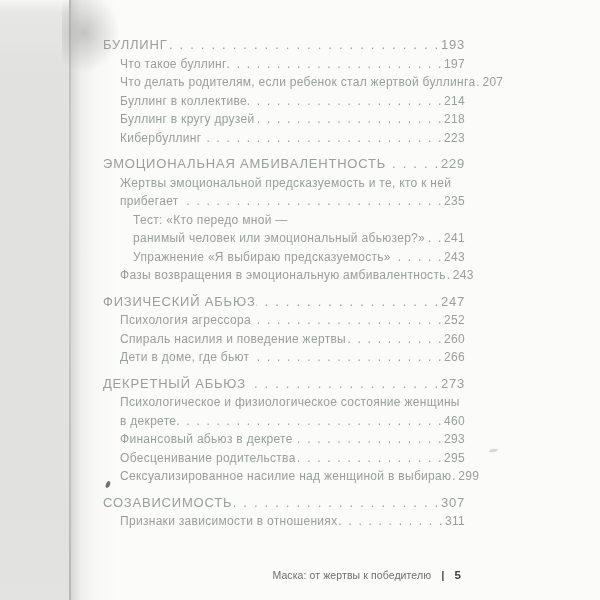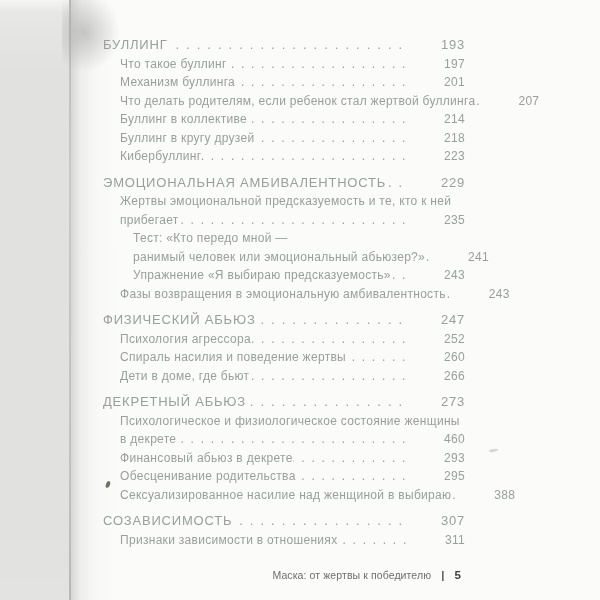--- a/index.html
+++ b/index.html
@@ -37,21 +37,21 @@
   .row.lvl1{padding-left:17px;text-align:center;}
   .row.lvl2{padding-left:30px;}
   .lbl{flex:0 0 auto;}
   .leader{
     flex:1 1 auto;min-width:6px;overflow:hidden;white-space:nowrap;direction:rtl;
   }
   .leader::before{
     content:". . . . . . . . . . . . . . . . . . . . . . . . . . . . . . . . . . . . . . . . . . . . . . . . . . . . . . . . . . . . . . . . . . . . . . . . . . . .";
     letter-spacing:1.7px;
   }
-  .pg{flex:0 0 auto;padding-left:1px;margin-left:36px;}
+  .pg{flex:0 0 auto;padding-left:1px;}
   
   .footer{
     position:absolute;top:569px;right:139px;
     display:flex;align-items:baseline;
     color:#6e6e6e;font-size:10.5px;letter-spacing:.1px;
   }
   .footer .sep{margin:0 10px;color:#565656;font-size:11.5px;font-weight:700;}
   .footer .num{font-weight:700;color:#3e3e3e;font-size:11.5px;}
   
   .speck{
@@ -78,25 +78,20 @@
     <span class="leader"></span>
     <span class="pg">193</span>
   </div>
 
   <div class="row lvl1">
     <span class="lbl">Что такое буллинг</span>
     <span class="leader"></span>
     <span class="pg">197</span>
   </div>
 
-  <div class="row lvl1">
-    <span class="lbl">Механизм буллинга</span>
-    <span class="leader"></span>
-    <span class="pg">201</span>
-  </div>
 
   <div class="row lvl1">
     <span class="lbl">Что делать родителям, если ребенок стал жертвой буллинга</span>
     <span class="leader"></span>
     <span class="pg">207</span>
   </div>
 
   <div class="row lvl1">
     <span class="lbl">Буллинг в коллективе</span>
     <span class="leader"></span>
@@ -198,21 +193,21 @@
 
   <div class="row lvl1">
     <span class="lbl">Обесценивание родительства</span>
     <span class="leader"></span>
     <span class="pg">295</span>
   </div>
 
   <div class="row lvl1">
     <span class="lbl">Сексуализированное насилие над женщиной в выбираю</span>
     <span class="leader"></span>
-    <span class="pg">388</span>
+    <span class="pg">299</span>
   </div>
 
   <div class="row lvl0">
     <span class="lbl">СОЗАВИСИМОСТЬ</span>
     <span class="leader"></span>
     <span class="pg">307</span>
   </div>
 
   <div class="row lvl1">
     <span class="lbl">Признаки зависимости в отношениях</span>

